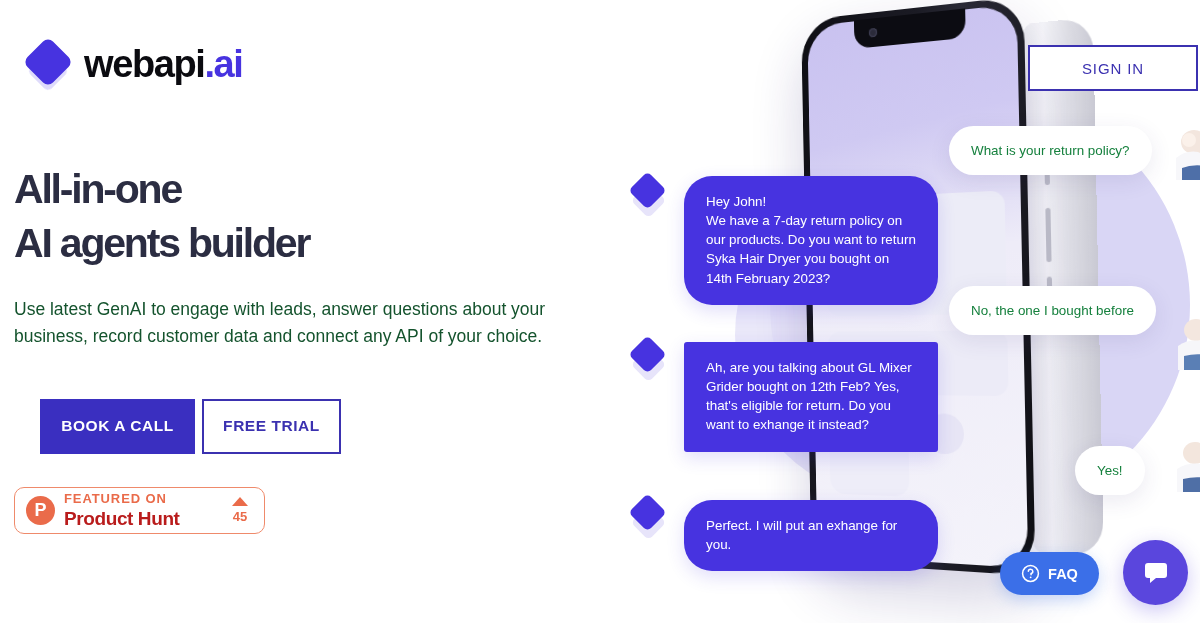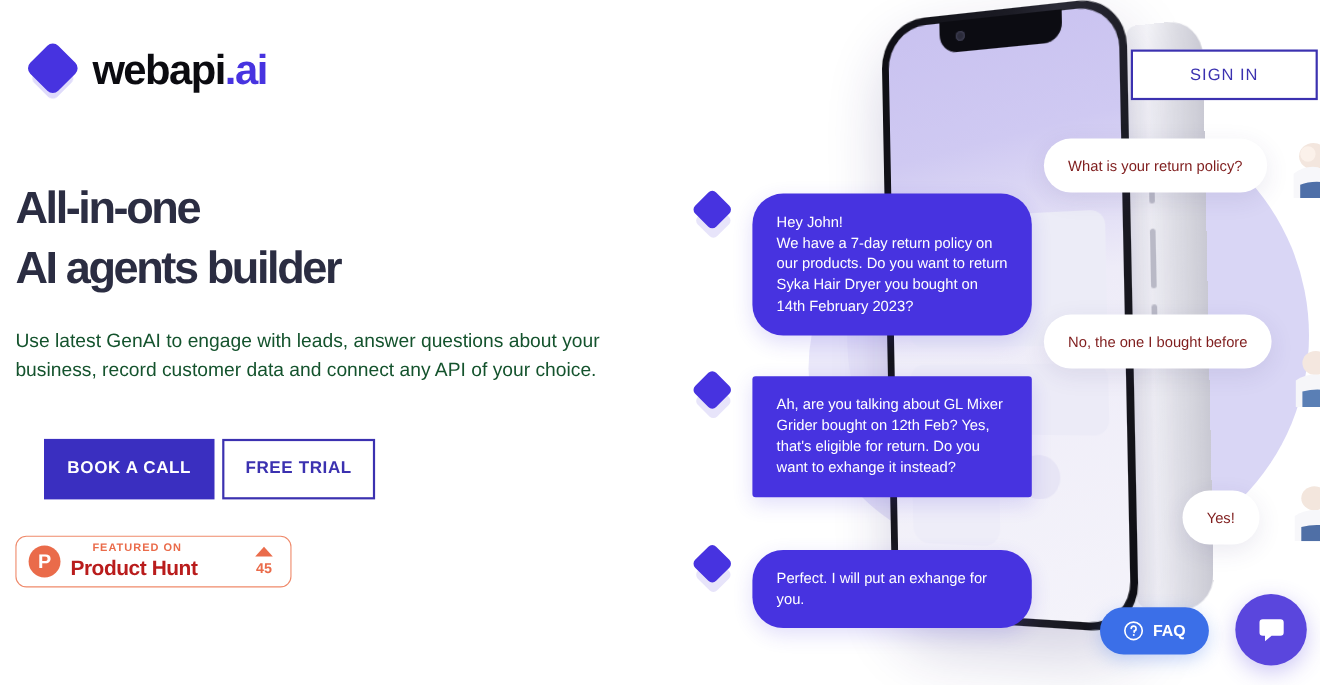--- a/index.html
+++ b/index.html
@@ -64,21 +64,21 @@
     border: 1.6px solid #ef8a6b; border-radius: 10px;
     display: flex; align-items: center; padding: 0 11px; gap: 9px; background: #fff;
     cursor: pointer;
   }
   .ph-logo {
     width: 29px; height: 29px; border-radius: 50%; background: #ea6b4a;
     color: #fff; font-size: 18px; font-weight: 800; line-height: 29px; text-align: center;
     flex: none; font-family: "Liberation Sans", sans-serif;
   }
   .ph-txt { flex: 1; line-height: 1; }
-  .ph-featured { font-size: 10px; font-weight: 700; letter-spacing: .9px; color: #ea6b4a; margin-left: 20px; }
+  .ph-featured { font-size: 13px; font-weight: 700; letter-spacing: .9px; color: #ea6b4a; }
   .ph-name { font-size: 19px; font-weight: 800; color: #b91c1c; letter-spacing: -.4px; margin-top: 4px; }
   .ph-vote { text-align: center; flex: none; width: 26px; }
   .ph-arrow {
     width: 0; height: 0; margin: 0 auto;
     border-left: 8px solid transparent; border-right: 8px solid transparent;
     border-bottom: 9px solid #ea6b4a;
   }
   .ph-count { font-size: 13px; font-weight: 700; color: #ea6b4a; margin-top: 3px; }
 
   
@@ -160,21 +160,21 @@
   .av2 { left: 48px; top: 336px; }
   .av3 { left: 48px; top: 494px; }
 
   .bubble { position: absolute; font-size: 13.4px; line-height: 1.43; }
   .bubble-bot {
     background: #4733e0; color: #fff; border-radius: 26px;
     padding: 16px 22px 17px 22px;
     box-shadow: 0 6px 18px rgba(71,51,224,.16);
   }
   .bubble-user {
-    background: #ffffff; color: #7f1d1d; border-radius: 30px;
+    background: #ffffff; color: #15803d; border-radius: 30px;
     padding: 15px 22px; box-shadow: 0 6px 22px rgba(60,50,120,.10);
     white-space: nowrap;
   }
   .b1 { left: 104px; top: 176px; width: 254px; border-radius: 28px; }
   .b2 { left: 104px; top: 342px; width: 254px; border-radius: 3px; }
   .b3 { left: 104px; top: 500px; width: 254px; border-radius: 28px; }
   .u1 { left: 369px; top: 126px; }
   .u2 { left: 369px; top: 286px; }
   .u3 { left: 495px; top: 446px; }
 

